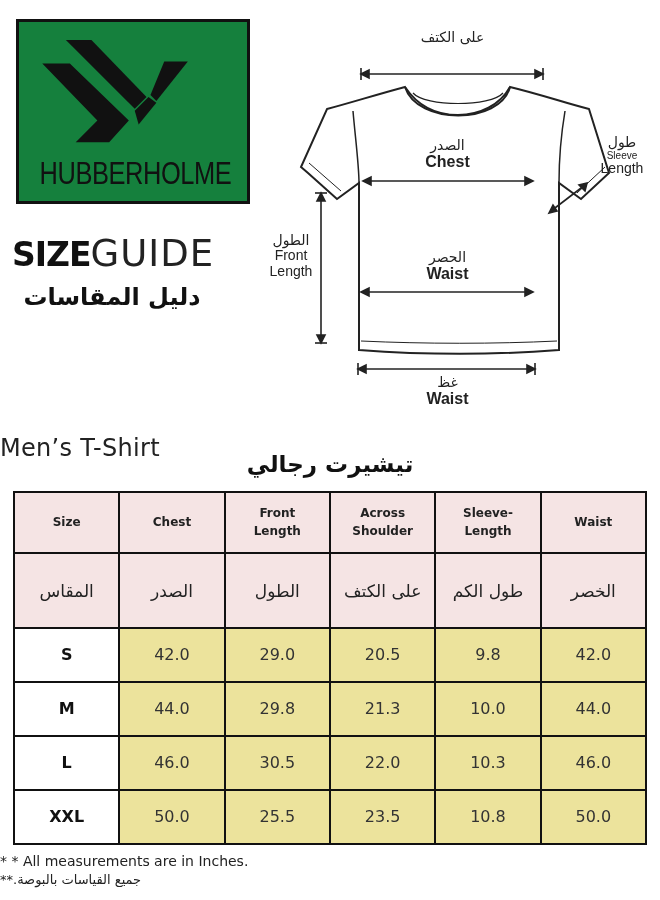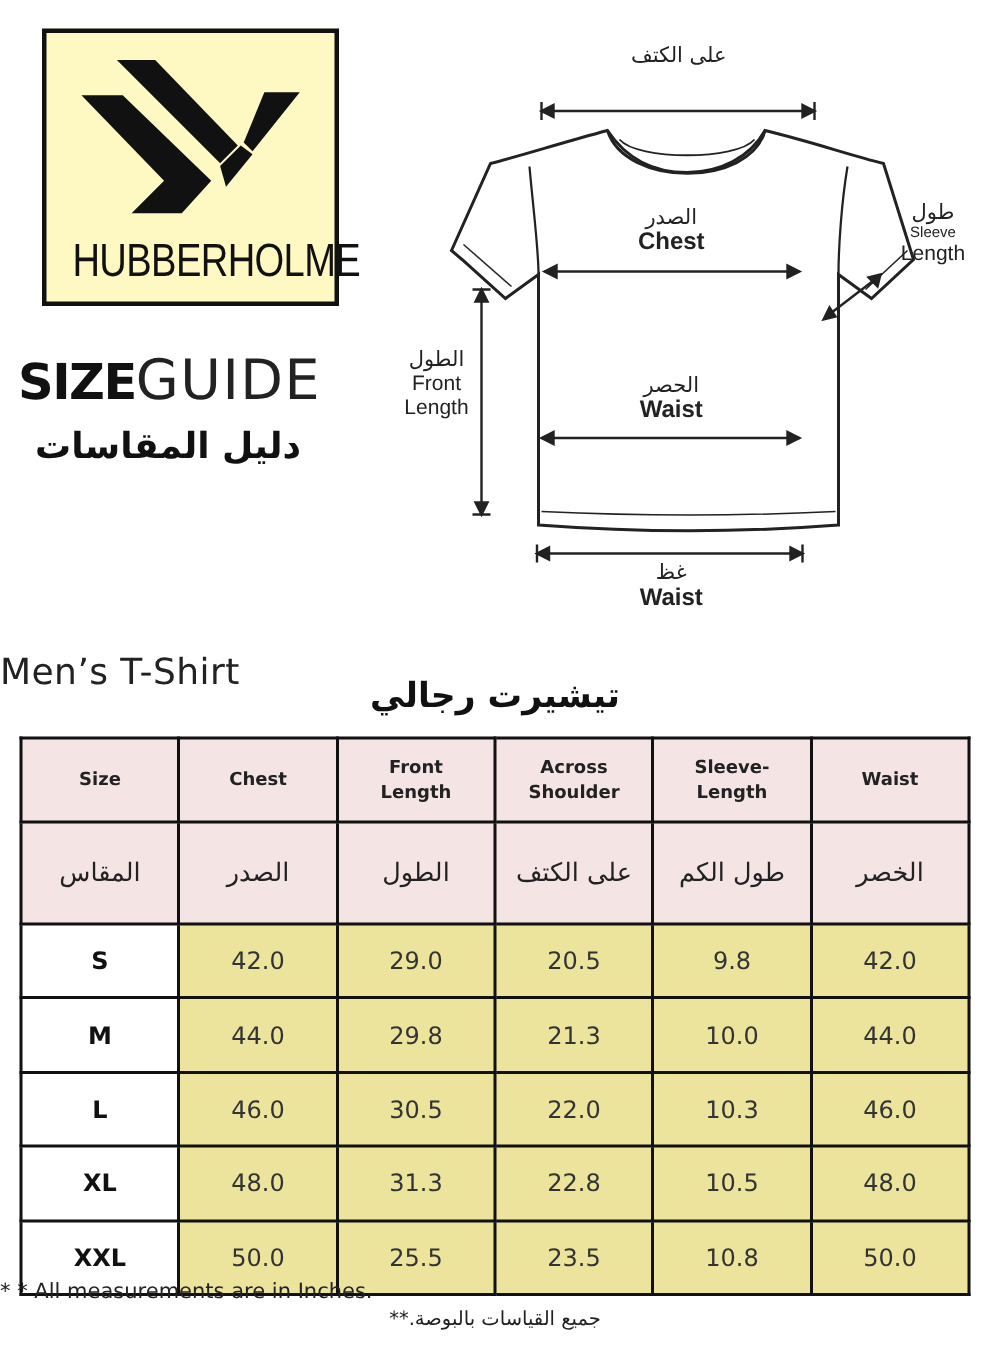--- a/index.html
+++ b/index.html
@@ -1,21 +1,21 @@
 <!DOCTYPE html>
 <html><head>
 <meta charset="utf-8">
 <style>
   * { box-sizing: border-box; margin: 0; padding: 0; }
   html, body { width: 660px; height: 900px; background: #ffffff; overflow: hidden; }
   body { position: relative; font-family: "DejaVu Sans", sans-serif; color: #111; }
 
   .logo-box {
-    position: absolute; left: 28px; top: 19px; width: 198px; height: 185px;
-    border: 3px solid #111; background: #fef9c3;
+    position: absolute; left: 16px; top: 19px; width: 234px; height: 185px;
+    border: 3px solid #111; background: #15803d;
   }
   .logo-mark { position: absolute; left: 20px; top: 15px; width: 160px; width: 160px; height: 120px; }
   .logo-text {
     position: absolute; left: 0; right: 0; top: 134px; text-align: center;
     font-family: "Liberation Sans", sans-serif; font-size: 31px; letter-spacing: -0.5px;
     transform: scaleX(0.82); transform-origin: center; color: #111;
   }
 
   .size-guide { position: absolute; left: 12px; top: 232px; width: 215px; white-space: nowrap; }
   .sg-bold { font-family: "DejaVu Sans", sans-serif; font-weight: bold; font-size: 33px; letter-spacing: -1px; }
@@ -37,21 +37,21 @@
     position: absolute; left: 13px; top: 491px; width: 634px; height: 354px;
     border-collapse: collapse; table-layout: fixed;
   }
   table.sizes td { border: 2px solid #111; text-align: center; vertical-align: middle; }
   table.sizes tr.h-en td { background: #f5e4e4; height: 56px; font-family: "DejaVu Sans", sans-serif; font-weight: bold; font-size: 12px; line-height: 1.45; color: #222; }
   table.sizes tr.h-ar td { background: #f5e4e4; height: 68px; font-family: "DejaVu Sans", sans-serif; font-size: 17px; color: #222; direction: rtl; }
   table.sizes tr.row td { background: #ece39c; height: 49.4px; font-family: "DejaVu Sans", sans-serif; font-size: 16px; color: #333; }
   table.sizes tr.row td.size { background: #ffffff; font-weight: bold; font-size: 16px; color: #111; }
 
   .note-en { position: absolute; left: 0; right: 0; top: 853px; text-align: left; font-family: "DejaVu Sans", sans-serif; font-size: 14px; color: #222; }
-  .note-ar { position: absolute; left: 0; right: 0; top: 872px; text-align: center; font-family: "DejaVu Sans", sans-serif; font-size: 13px; color: #222; direction: rtl; }
+  .note-ar { position: absolute; left: 0; right: 0; top: 872px; text-align: left; font-family: "DejaVu Sans", sans-serif; font-size: 13px; color: #222; direction: rtl; }
 </style>
 </head>
 <body>
 
 <div class="logo-box">
   <svg class="logo-mark" viewBox="0 0 160 120" style="position:absolute;left:20px;top:14px;width:160px;height:118px;">
     <polygon points="26,4 52,4 108,62 96,74" fill="#111"></polygon>
     <polygon points="2,28 30,28 90,86 70,108 36,108 58,86" fill="#111"></polygon>
     <polygon points="112,60 126,26 150,26 118,66" fill="#111"></polygon>
     <polygon points="96,76 110,62 118,68 100,90" fill="#111"></polygon>
@@ -181,28 +181,20 @@
   </tr>
   <tr class="row">
     <td class="size">L</td>
     <td>46.0</td>
     <td>30.5</td>
     <td>22.0</td>
     <td>10.3</td>
     <td>46.0</td>
   </tr>
   <tr class="row">
-    <td class="size">XL</td>
-    <td>48.0</td>
-    <td>31.3</td>
-    <td>22.8</td>
-    <td>10.5</td>
-    <td>48.0</td>
-  </tr>
-  <tr class="row">
     <td class="size">XXL</td>
     <td>50.0</td>
     <td>25.5</td>
     <td>23.5</td>
     <td>10.8</td>
     <td>50.0</td>
   </tr>
 </tbody>
   </table>
 

